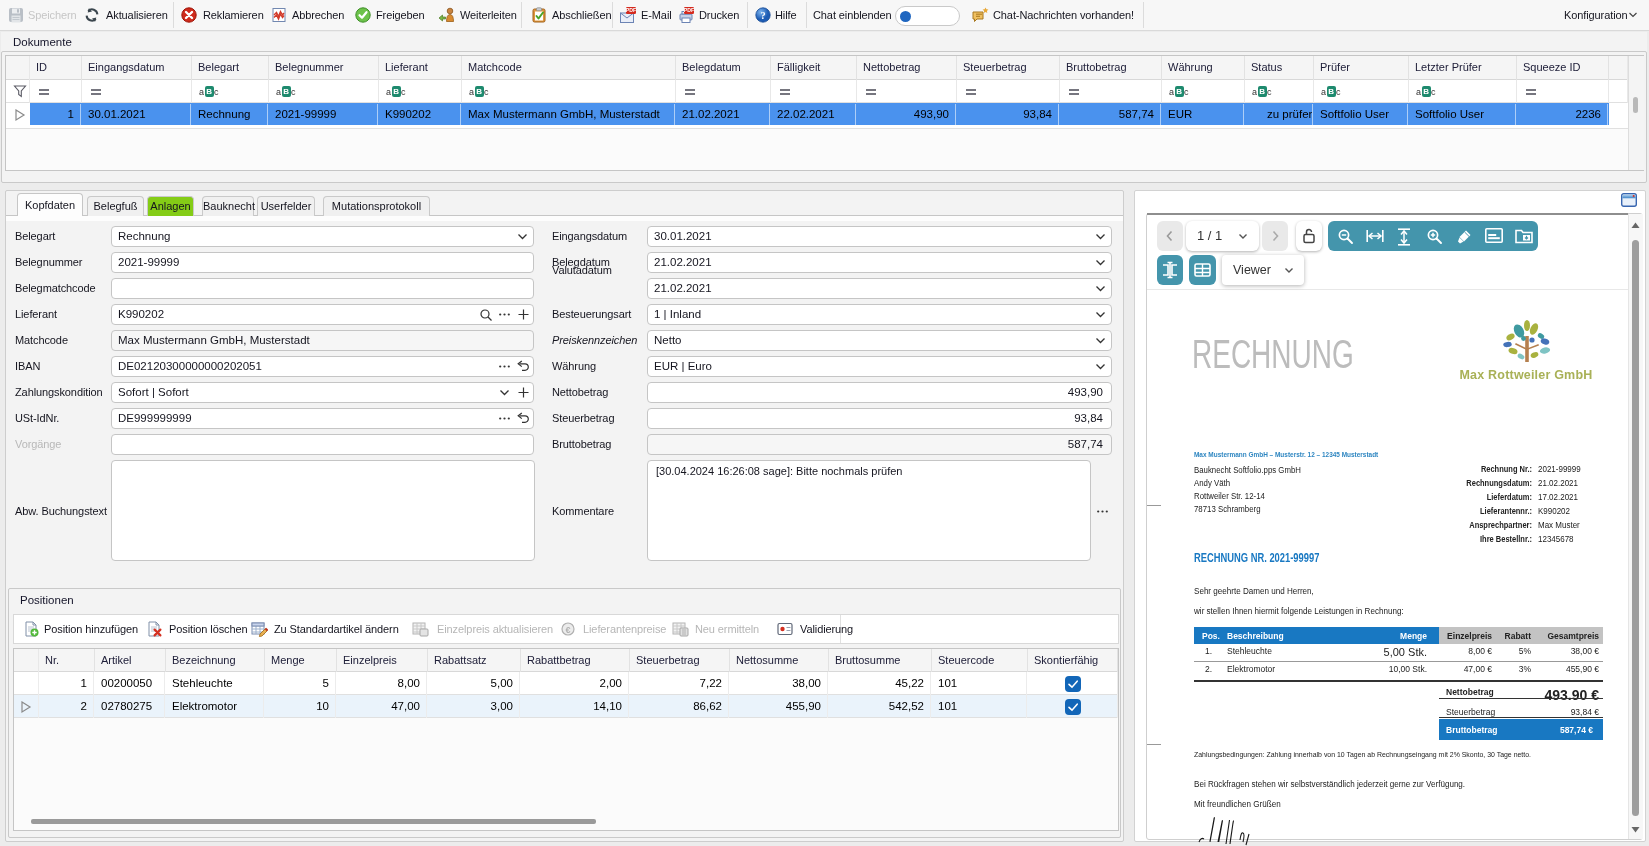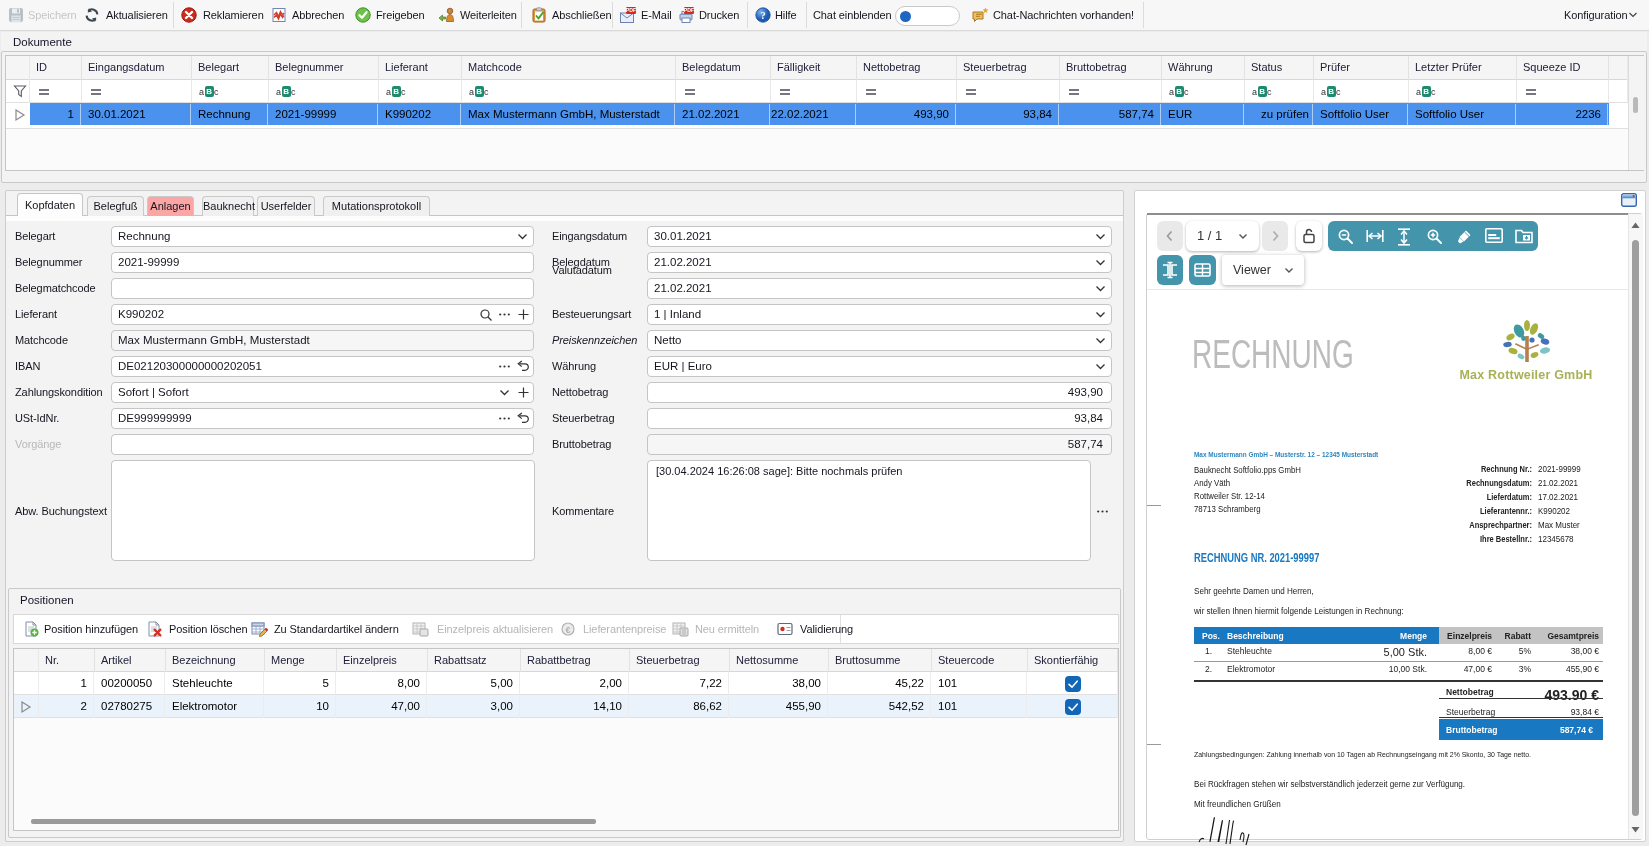--- a/index.html
+++ b/index.html
@@ -212,21 +212,21 @@
       <path d="M2 3 H12 M2 7 H12" stroke="#4a4a55" stroke-width="1.6"></path>
     </svg>
   </div>
 <div class="dcell" style="left:676px;top:104px;width:94px;height:21px;border-right:1px solid rgba(255,255,255,.55);color:#000;padding-left:6px;">21.02.2021</div>
 <div class="hcell" style="left:771px;top:56px;width:86px;height:24px;">Fälligkeit</div>
 <div class="fcell" style="left:771px;top:80px;width:86px;padding-left:7px;display:flex;align-items:center;">
     <svg style="" width="14" height="10" viewBox="0 0 14 10">
       <path d="M2 3 H12 M2 7 H12" stroke="#4a4a55" stroke-width="1.6"></path>
     </svg>
   </div>
-<div class="dcell" style="left:771px;top:104px;width:85px;height:21px;border-right:1px solid rgba(255,255,255,.55);color:#000;">22.02.2021</div>
+<div class="dcell" style="left:771px;top:104px;width:85px;height:21px;border-right:1px solid rgba(255,255,255,.55);color:#000;padding-left:6px;">22.02.2021</div>
 <div class="hcell" style="left:857px;top:56px;width:100px;height:24px;">Nettobetrag</div>
 <div class="fcell" style="left:857px;top:80px;width:100px;padding-left:7px;display:flex;align-items:center;">
     <svg style="" width="14" height="10" viewBox="0 0 14 10">
       <path d="M2 3 H12 M2 7 H12" stroke="#4a4a55" stroke-width="1.6"></path>
     </svg>
   </div>
 <div class="dcell" style="left:857px;top:104px;width:99px;height:21px;border-right:1px solid rgba(255,255,255,.55);color:#000;text-align:right;padding-right:6px;">493,90</div>
 <div class="hcell" style="left:957px;top:56px;width:103px;height:24px;">Steuerbetrag</div>
 <div class="fcell" style="left:957px;top:80px;width:103px;padding-left:7px;display:flex;align-items:center;">
     <svg style="" width="14" height="10" viewBox="0 0 14 10">
@@ -251,21 +251,21 @@
   </div>
 <div class="dcell" style="left:1162px;top:104px;width:82px;height:21px;border-right:1px solid rgba(255,255,255,.55);color:#000;padding-left:6px;">EUR</div>
 <div class="hcell" style="left:1245px;top:56px;width:69px;height:24px;">Status</div>
 <div class="fcell" style="left:1245px;top:80px;width:69px;padding-left:7px;display:flex;align-items:center;">
     <span style="display:inline-flex;align-items:center;height:13px;">
       <span style="font-size:9px;color:#333;">a</span>
       <span style="display:inline-block;width:9px;height:11px;background:#1e8a6e;border-radius:2px;color:#fff;font-size:8px;font-weight:bold;text-align:center;line-height:11px;margin:0 .5px;">B</span>
       <span style="font-size:9px;color:#333;">c</span>
     </span>
   </div>
-<div class="dcell" style="left:1245px;top:104px;width:68px;height:21px;border-right:1px solid rgba(255,255,255,.55);color:#000;padding-left:16px;">zu prüfen</div>
+<div class="dcell" style="left:1245px;top:104px;width:68px;height:21px;border-right:1px solid rgba(255,255,255,.55);color:#000;padding-left:22px;">zu prüfen</div>
 <div class="hcell" style="left:1314px;top:56px;width:95px;height:24px;">Prüfer</div>
 <div class="fcell" style="left:1314px;top:80px;width:95px;padding-left:7px;display:flex;align-items:center;">
     <span style="display:inline-flex;align-items:center;height:13px;">
       <span style="font-size:9px;color:#333;">a</span>
       <span style="display:inline-block;width:9px;height:11px;background:#1e8a6e;border-radius:2px;color:#fff;font-size:8px;font-weight:bold;text-align:center;line-height:11px;margin:0 .5px;">B</span>
       <span style="font-size:9px;color:#333;">c</span>
     </span>
   </div>
 <div class="dcell" style="left:1314px;top:104px;width:94px;height:21px;border-right:1px solid rgba(255,255,255,.55);color:#000;padding-left:6px;">Softfolio User</div>
 <div class="hcell" style="left:1409px;top:56px;width:108px;height:24px;">Letzter Prüfer</div>
@@ -285,21 +285,21 @@
   </div>
 <div class="dcell" style="left:1517px;top:104px;width:91px;height:21px;border-right:1px solid rgba(255,255,255,.55);color:#000;text-align:right;padding-right:6px;">2236</div>
 <div class="fcell" style="left:1609px;top:56px;width:19px;height:24px;"></div>
 <div class="fcell" style="left:1609px;top:80px;width:19px;padding-left:7px;display:flex;align-items:center;"></div>
 <div class="abs" style="left:1628px;top:56px;width:16px;height:114px;background:#f4f4f4;border-left:1px solid #ddd;"></div>
 <div class="abs" style="left:1633px;top:97px;width:5px;height:16px;background:#b9b9b9;border-radius:3px;"></div>
 <div class="abs" style="left:5px;top:190px;width:1119px;height:652px;background:#f3f3f3;border:1px solid #cdcdcd;border-radius:2px;"></div>
 <div class="abs" style="left:6px;top:215px;width:1117px;height:6px;background:#fdfdfd;border-top:1px solid #c6c6c6;"></div>
 <div class="abs" style="left:17px;top:193px;width:66px;height:23px;background:#fdfdfd;border:1px solid #c6c6c6;border-bottom:none;border-radius:4px 4px 0 0;text-align:center;line-height:22px;z-index:3;font-size:11px;">Kopfdaten</div>
 <div class="abs" style="left:87px;top:196px;width:57px;height:20px;background:#f0f0f0;border:1px solid #c9c9c9;border-bottom:none;border-radius:4px 4px 0 0;text-align:center;line-height:19px;font-size:11px;">Belegfuß</div>
-<div class="abs" style="left:147px;top:196px;width:47px;height:20px;background:#fca5a5;border:1px solid #c9c9c9;border-bottom:none;border-radius:4px 4px 0 0;text-align:center;line-height:19px;font-size:11px;">Anlagen</div>
+<div class="abs" style="left:147px;top:196px;width:47px;height:20px;background:#84cc16;border:1px solid #c9c9c9;border-bottom:none;border-radius:4px 4px 0 0;text-align:center;line-height:19px;font-size:11px;">Anlagen</div>
 <div class="abs" style="left:202px;top:196px;width:52px;height:20px;background:#f0f0f0;border:1px solid #c9c9c9;border-bottom:none;border-radius:4px 4px 0 0;text-align:center;line-height:19px;font-size:11px;">Bauknecht</div>
 <div class="abs" style="left:257px;top:196px;width:58px;height:20px;background:#f0f0f0;border:1px solid #c9c9c9;border-bottom:none;border-radius:4px 4px 0 0;text-align:center;line-height:19px;font-size:11px;">Userfelder</div>
 <div class="abs" style="left:323px;top:196px;width:107px;height:20px;background:#f0f0f0;border:1px solid #c9c9c9;border-bottom:none;border-radius:4px 4px 0 0;text-align:center;line-height:19px;font-size:11px;">Mutationsprotokoll</div>
 <div class="lbl" style="left:15px;top:226px;color:#15151f;">Belegart</div>
 <div class="fld" style="left:111px;top:226px;width:423px;">Rechnung</div>
 <div class="abs" style="left:516px;top:230px;">
     <svg style="" width="13" height="13" viewBox="0 0 13 13">
       <path d="M2.5 4.5 L6.5 8.5 L10.5 4.5" fill="none" stroke="#333" stroke-width="1.3"></path>
     </svg>
   </div>

